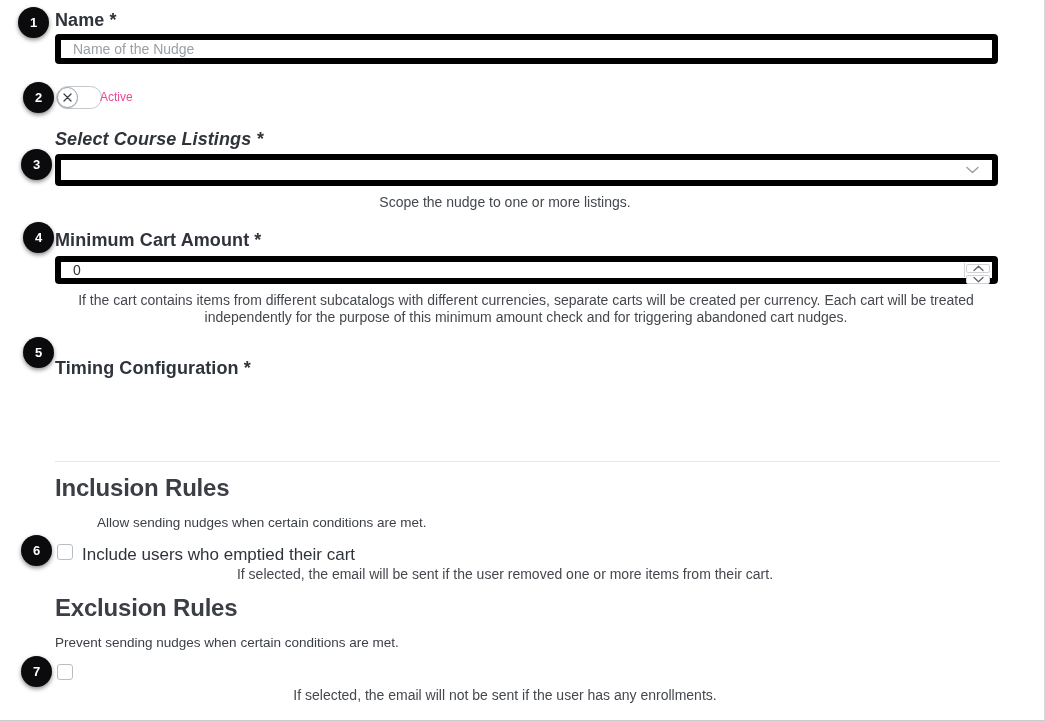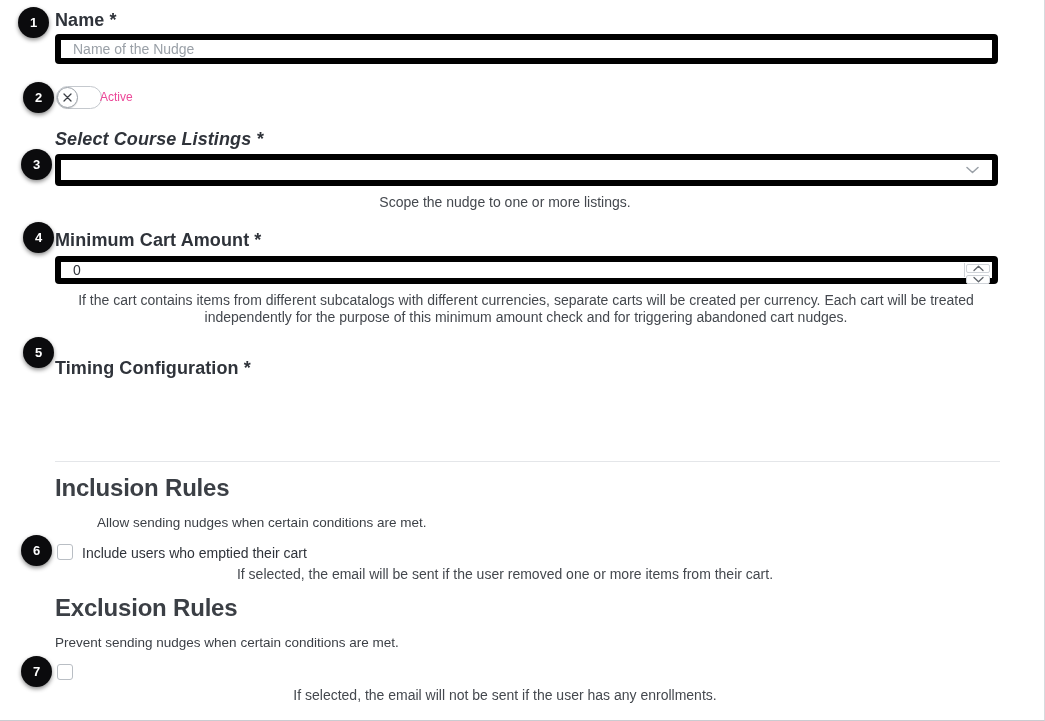--- a/index.html
+++ b/index.html
@@ -157,21 +157,21 @@
   
   .checkbox {
     position: absolute;
     width: 16px; height: 16px;
     border: 1px solid #b9bec4;
     border-radius: 3px;
     background: #ffffff;
   }
   .checkbox-label {
     position: absolute;
-    font-size: 14px;
+    font-size: 17px;
     color: #2f333a;
     white-space: nowrap;
   }
 </style>
 </head>
 <body>
 
 <div id="page">
 
   <div class="badge" style="left:18px; top:7px;">1</div>

